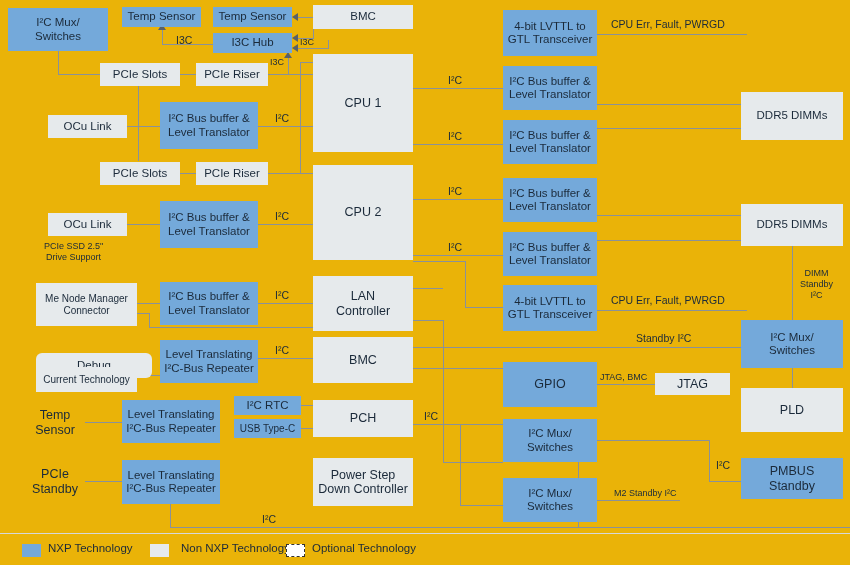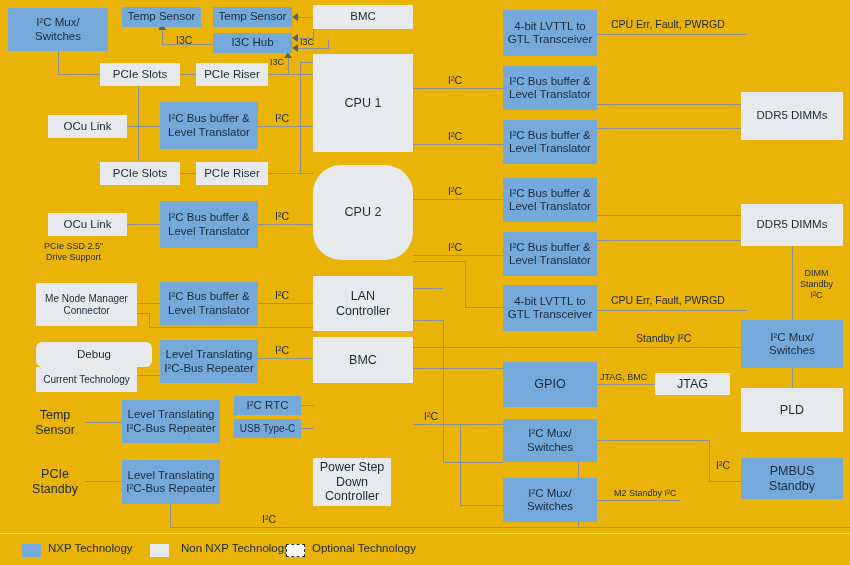--- a/index.html
+++ b/index.html
@@ -191,43 +191,44 @@
   <div class="box nonxp" style="left:48px;top:115px;width:79px;height:23px;">OCu Link</div>
   <div class="box nxp" style="left:160px;top:102px;width:98px;height:47px;">I²C Bus buffer &amp;
 Level Translator</div>
   <div class="box nonxp" style="left:313px;top:54px;width:100px;height:98px;font-size:12.5px;">CPU 1</div>
 
   <div class="box nonxp" style="left:100px;top:162px;width:80px;height:23px;">PCIe Slots</div>
   <div class="box nonxp" style="left:196px;top:162px;width:72px;height:23px;">PCIe Riser</div>
   <div class="box nonxp" style="left:48px;top:213px;width:79px;height:23px;">OCu Link</div>
   <div class="box nxp" style="left:160px;top:201px;width:98px;height:47px;">I²C Bus buffer &amp;
 Level Translator</div>
-  <div class="box nonxp" style="left:313px;top:165px;width:100px;height:95px;font-size:12.5px;border-radius:28px;">CPU 2</div>
+  <div class="box nonxp" style="left:313px;top:165px;width:100px;height:95px;font-size:12.5px;">CPU 2</div>
 
   <div class="box nonxp" style="left:36px;top:283px;width:101px;height:43px;font-size:10px;">Me Node Manager
 Connector</div>
   <div class="box nxp" style="left:160px;top:282px;width:98px;height:43px;">I²C Bus buffer &amp;
 Level Translator</div>
   <div class="box nonxp" style="left:313px;top:276px;width:100px;height:55px;font-size:12.5px;">LAN
 Controller</div>
 
-  <div class="box nonxp" style="left:36px;top:342px;width:116px;height:25px;border-radius:6px;">Debug</div>
+  <div class="box nonxp" style="left:36px;top:353px;width:116px;height:25px;border-radius:6px;">Debug</div>
   <div class="box nonxp" style="left:36px;top:367px;width:101px;height:25px;font-size:10px;">Current Technology</div>
   <div class="box nxp" style="left:160px;top:340px;width:98px;height:43px;">Level Translating
 I²C-Bus Repeater</div>
   <div class="box nonxp" style="left:313px;top:337px;width:100px;height:46px;font-size:12.5px;">BMC</div>
 
   <div class="box nxp" style="left:234px;top:396px;width:67px;height:19px;">I²C RTC</div>
   <div class="box nxp" style="left:234px;top:419px;width:67px;height:19px;font-size:10px;">USB Type-C</div>
   <div class="box nxp" style="left:122px;top:400px;width:98px;height:43px;">Level Translating
 I²C-Bus Repeater</div>
+  <div class="box nonxp" style="left:313px;top:400px;width:100px;height:37px;font-size:12.5px;">PCH</div>
 
   <div class="box nxp" style="left:122px;top:460px;width:98px;height:44px;">Level Translating
 I²C-Bus Repeater</div>
-  <div class="box nonxp" style="left:313px;top:458px;width:78px;height:48px;font-size:12.5px;">Power Step
+  <div class="box nonxp" style="left:313px;top:458px;width:100px;height:48px;font-size:12.5px;">Power Step
 Down Controller</div>
 
   <div class="box plain" style="left:22px;top:408px;width:66px;height:29px;font-size:12.5px;">Temp Sensor</div>
   <div class="box plain" style="left:22px;top:467px;width:66px;height:29px;font-size:12.5px;">PCIe
 Standby</div>
 
   <div class="box nxp" style="left:503px;top:10px;width:94px;height:46px;">4-bit LVTTL to
 GTL Transceiver</div>
   <div class="box nxp" style="left:503px;top:66px;width:94px;height:44px;">I²C Bus buffer &amp;
 Level Translator</div>

